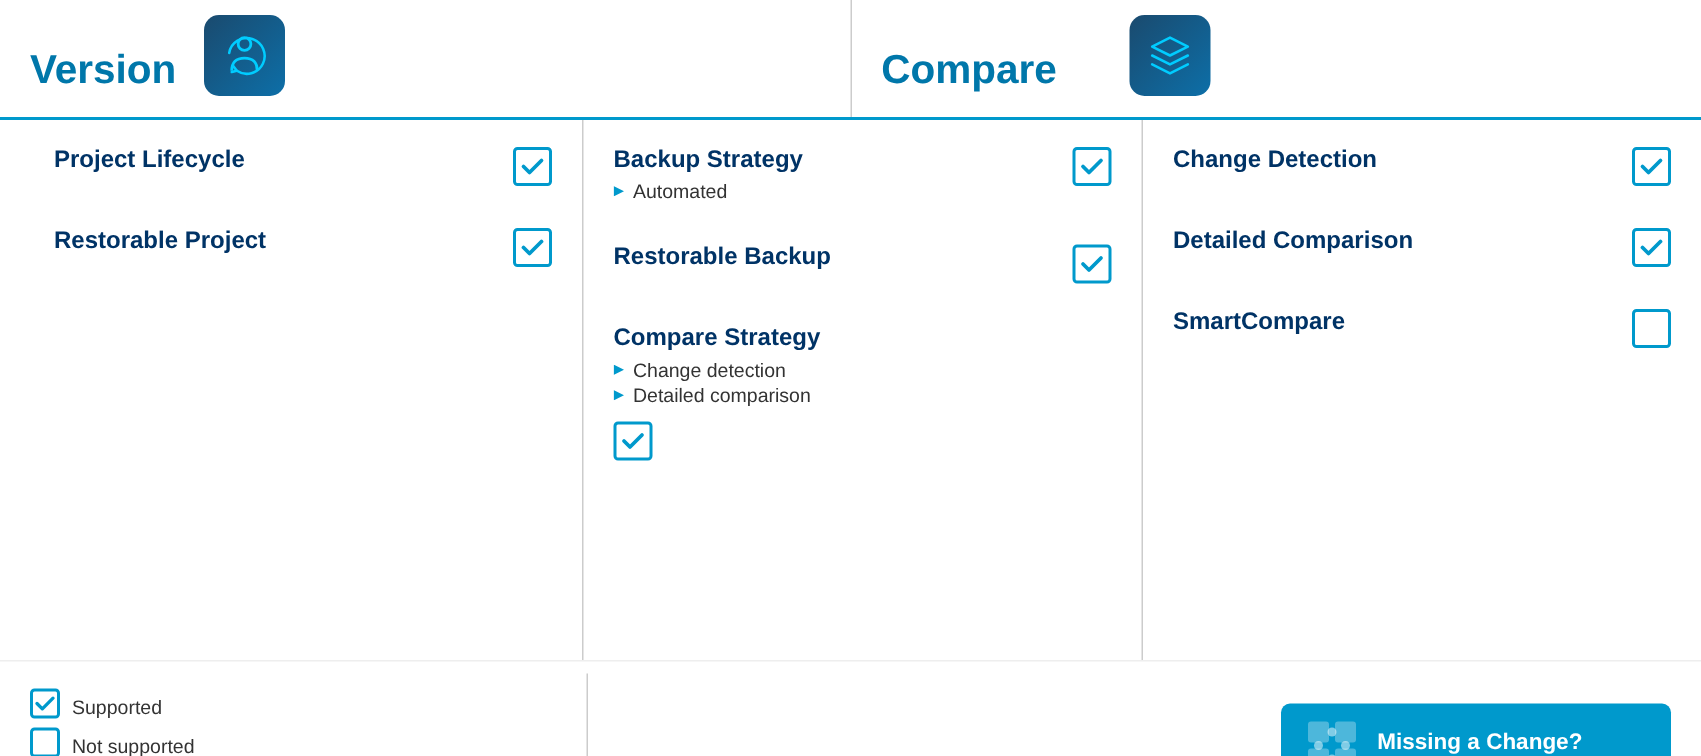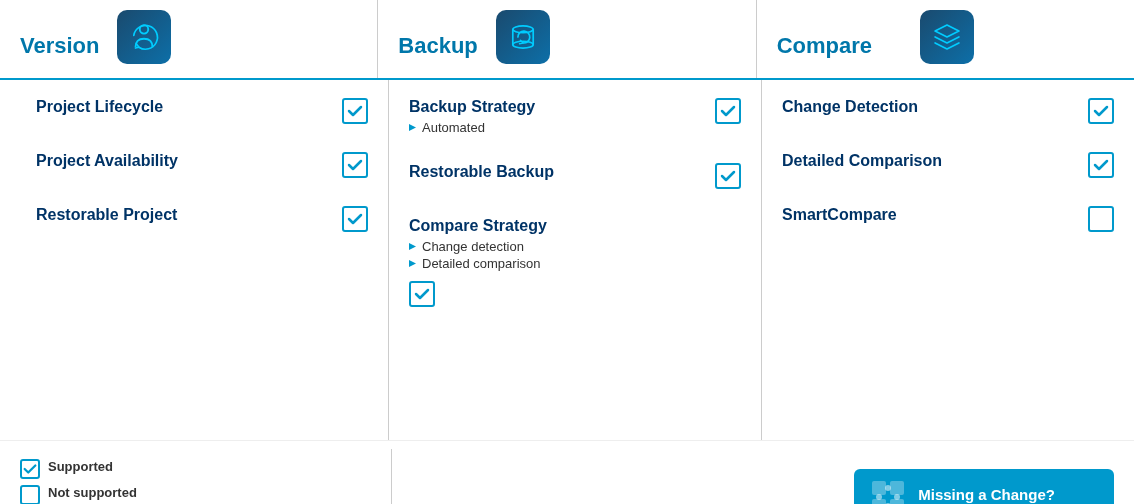--- a/index.html
+++ b/index.html
@@ -8,21 +8,21 @@
       background: #fff;
       color: #333;
       width: 1134px;
       min-height: 504px;
     }
     .container {
       width: 1134px;
       padding: 0;
     }
     .header-title {
-      font-size: 22px;
+      font-size: 27px;
       font-weight: bold;
       color: #0077aa;
       margin-top: 18px;
     }
     .header-icon {
       width: 54px;
       height: 54px;
       background: linear-gradient(135deg, #1a4a6e 0%, #0d6fa8 100%);
       border-radius: 10px;
       display: flex;
@@ -103,25 +103,24 @@
     .checkbox-empty {
       width: 26px;
       height: 26px;
       border: 2px solid #0099cc;
       border-radius: 3px;
       flex-shrink: 0;
       background: #fff;
     }
     .legend-item {
       display: flex;
-      align-items: flex-start;
+      align-items: flex-end;
       gap: 8px;
       font-size: 13px;
       color: #333;
-      font-weight: bold;
     }
 
     
     .missing-feature {
       background: #0099cc;
       border-radius: 6px;
       display: flex;
       align-items: center;
       gap: 12px;
       padding: 10px 16px;
@@ -192,66 +191,40 @@
 
           <circle cx="20" cy="11" r="5" stroke="#00ccff" stroke-width="2.2" fill="none"></circle>
           <path d="M10 32 Q10 22 20 22 Q30 22 30 32" stroke="#00ccff" stroke-width="2.2" fill="none"></path>
 
           <path d="M8 18 A14 14 0 1 1 14 32" stroke="#00ccff" stroke-width="2" fill="none" stroke-linecap="round"></path>
           <polyline points="11,28 14,32 10,33" stroke="#00ccff" stroke-width="2" fill="none" stroke-linecap="round" stroke-linejoin="round"></polyline>
         </svg>
       </div>
     </div>
 
-    <div class="header-block" style="flex:1; border-right:1px solid #ccc;">
-      <span class="header-title">Backup</span>
-      <div class="header-icon">
-        <svg viewBox="0 0 40 40" fill="none">
-
-          <ellipse cx="20" cy="11" rx="12" ry="4" stroke="#00ccff" stroke-width="2" fill="none"></ellipse>
-          <rect x="8" y="11" width="24" height="18" fill="none"></rect>
-          <ellipse cx="20" cy="29" rx="12" ry="4" stroke="#00ccff" stroke-width="2" fill="none"></ellipse>
-          <line x1="8" y1="11" x2="8" y2="29" stroke="#00ccff" stroke-width="2"></line>
-          <line x1="32" y1="11" x2="32" y2="29" stroke="#00ccff" stroke-width="2"></line>
-
-          <path d="M14 20 A7 7 0 1 1 20 27" stroke="#00ccff" stroke-width="2" fill="none" stroke-linecap="round"></path>
-          <polyline points="17,24 20,27 16,28" stroke="#00ccff" stroke-width="1.8" fill="none" stroke-linecap="round" stroke-linejoin="round"></polyline>
-        </svg>
-      </div>
-    </div>
 
     <div class="header-block" style="flex:1;">
       <span class="header-title">Compare</span>
       <div class="header-icon">
         <svg viewBox="0 0 40 40" fill="none">
 
           <path d="M20 6 L34 13 L20 20 L6 13 Z" stroke="#00ccff" stroke-width="2" fill="none" stroke-linejoin="round"></path>
           <path d="M6 20 L20 27 L34 20" stroke="#00ccff" stroke-width="2" fill="none" stroke-linecap="round" stroke-linejoin="round"></path>
           <path d="M6 27 L20 34 L34 27" stroke="#00ccff" stroke-width="2" fill="none" stroke-linecap="round" stroke-linejoin="round"></path>
         </svg>
       </div>
     </div>
   </div>
 
   <div class="content-row">
 
     <div class="content-col" style="flex:1; border-right:1px solid #ccc;padding-left:36px;">
       <div class="feature-item">
         <div class="feature-text">
           <div class="feature-name">Project Lifecycle</div>
-        </div>
-        <div class="checkbox-checked">
-          <svg viewBox="0 0 18 18">
-              <polyline points="3,9 7,13 15,5" stroke="#0099cc" stroke-width="2.5" fill="none" stroke-linecap="round" stroke-linejoin="round"></polyline>
-            </svg>
-        </div>
-      </div>
-      <div class="feature-item">
-        <div class="feature-text">
-          <div class="feature-name">Project Availability</div>
         </div>
         <div class="checkbox-checked">
           <svg viewBox="0 0 18 18">
               <polyline points="3,9 7,13 15,5" stroke="#0099cc" stroke-width="2.5" fill="none" stroke-linecap="round" stroke-linejoin="round"></polyline>
             </svg>
         </div>
       </div>
       <div class="feature-item">
         <div class="feature-text">
           <div class="feature-name">Restorable Project</div>

